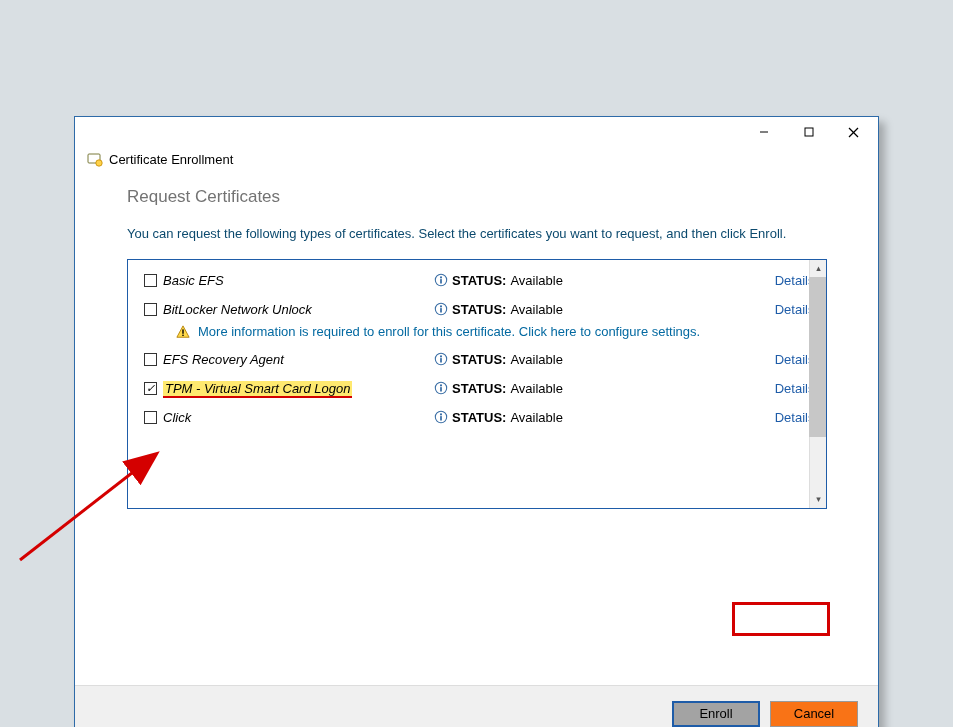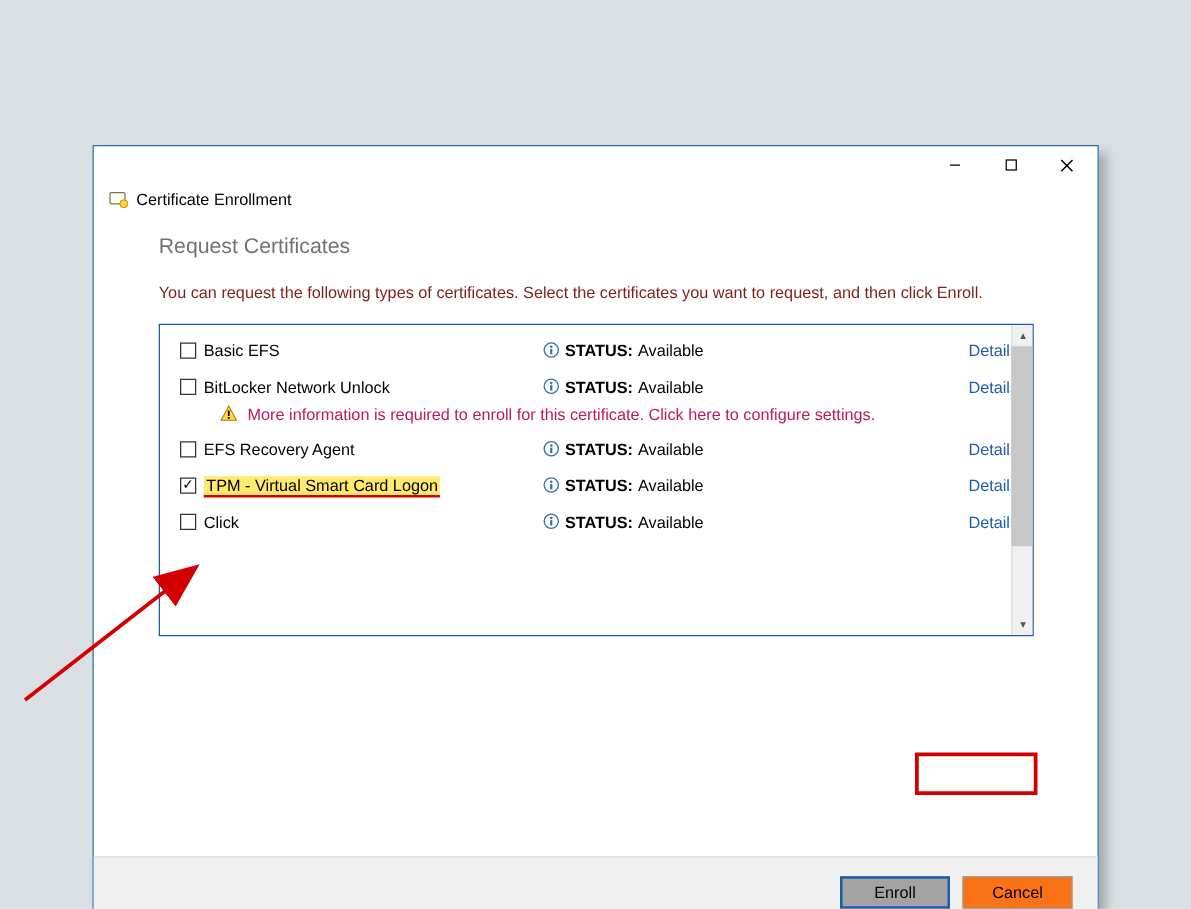--- a/index.html
+++ b/index.html
@@ -47,21 +47,21 @@
   }
   .page-title {
     color: #737373;
     font-size: 17px;
     margin-bottom: 18px;
   }
   .instructions {
     font-size: 13px;
     line-height: 1.35;
     margin-bottom: 16px;
-    color: #7f1d1d;
+    color: #0c4a6e;
   }
   .list-frame {
     border: 1px solid #1e5ca8;
     width: 700px; height: 250px;
     position: relative;
     overflow: hidden;
   }
   .scrollbar {
     position: absolute; right: 0; top: 0; bottom: 0; width: 17px;
     background: #f0f0f0;
@@ -81,38 +81,38 @@
     position:absolute; left:0; right:17px; top:0; bottom:0;
     padding: 6px 0 0 0;
   }
   .row {
     display: grid;
     grid-template-columns: 290px 280px 110px;
     align-items: center;
     padding: 7px 16px;
     font-size: 13px;
   }
-  .cell-name { display:flex; align-items:center; gap:6px; }
+  .cell-name { display:flex; align-items:center; gap:6px;font-style:italic; }
   .chk {
     width: 13px; height: 13px; border:1px solid #333; background:#fff;
     display:inline-flex; align-items:center; justify-content:center;
     font-size: 11px; line-height:1;
   }
   .chk.checked::after { content:"✓"; font-size:11px; color:#000; }
   .highlight { background: #ffe96f; padding: 0 2px; position:relative; }
   .underline-red { position:absolute; left:0; right:0; bottom:-2px; height:2px; background:#d40000; }
   .status-cell { display:flex; align-items:center; gap:4px; }
   .info-ico { width:14px; height:14px; }
   .status-label { font-weight: bold; }
   .details-cell { display:flex; align-items:center; justify-content:flex-end; gap:4px; color:#1e5ca8; }
   .chevron { color:#1e5ca8; font-size:11px; }
   .warn-row {
-    display:flex; align-items:flex-start; gap:8px;
+    display:flex; align-items:flex-end; gap:8px;
     padding: 0 16px 6px 48px;
-    color: #be185d;
+    color: #0369a1;
     font-size: 13px;
   }
   .warn-ico { width:14px; height:14px; }
   .below-list {
     display:flex; align-items:center; gap:6px;
     padding: 12px 0 0 4px;
     font-size: 13px;
   }
   .footer {
     position:absolute; left:0; right:0; bottom:0;

